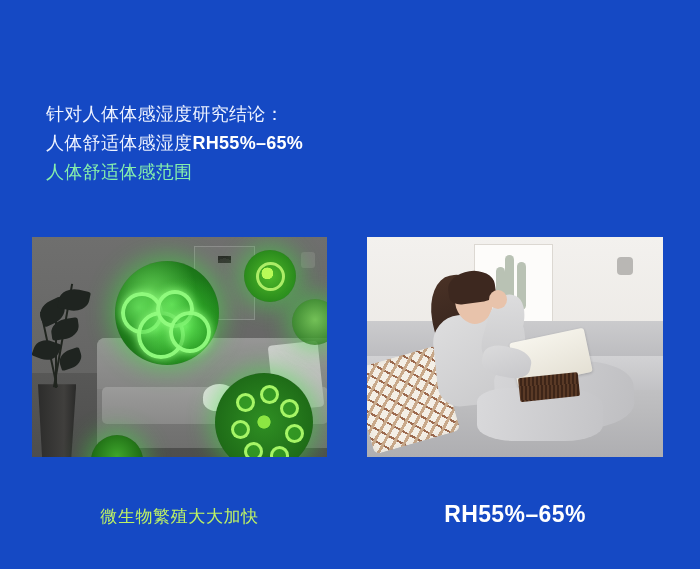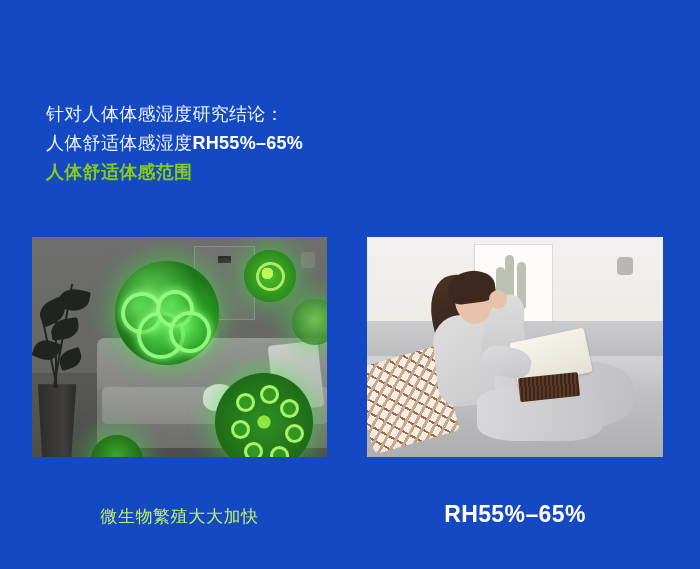--- a/index.html
+++ b/index.html
@@ -41,21 +41,21 @@
     left: 46px;
     top: 79px;
     width: 420px;
     color: #eef3ff;
     font-size: 18px;
     line-height: 29px;
     letter-spacing: 0.3px;
     margin-top: 21px;
   }
   .copy .line { white-space: nowrap; display: block; }
-  .copy .line.strong { font-weight: 700; color: #84cc16; }
+  .copy .line.strong { font-weight: 400; color: #86efac; }
   .copy .line .hl { font-weight: 700; color: #ffffff; }
 
   
   .panels {
     position: absolute;
     left: 0;
     top: 237px;
     width: 700px;
     height: 220px;
   }

